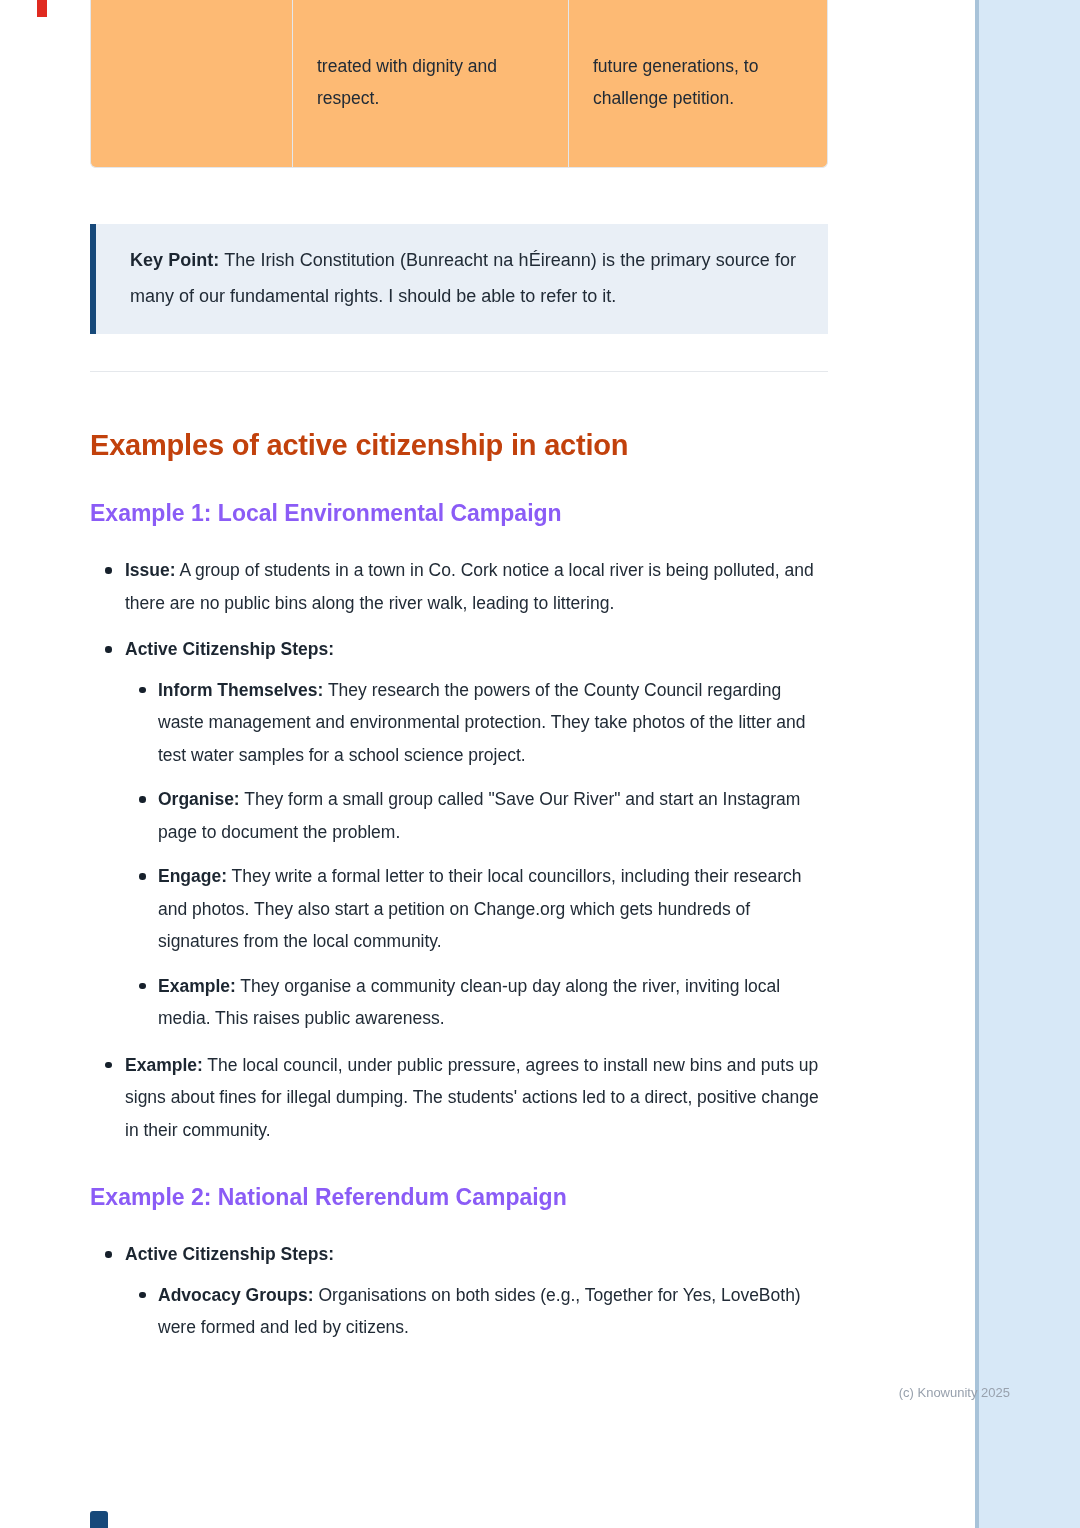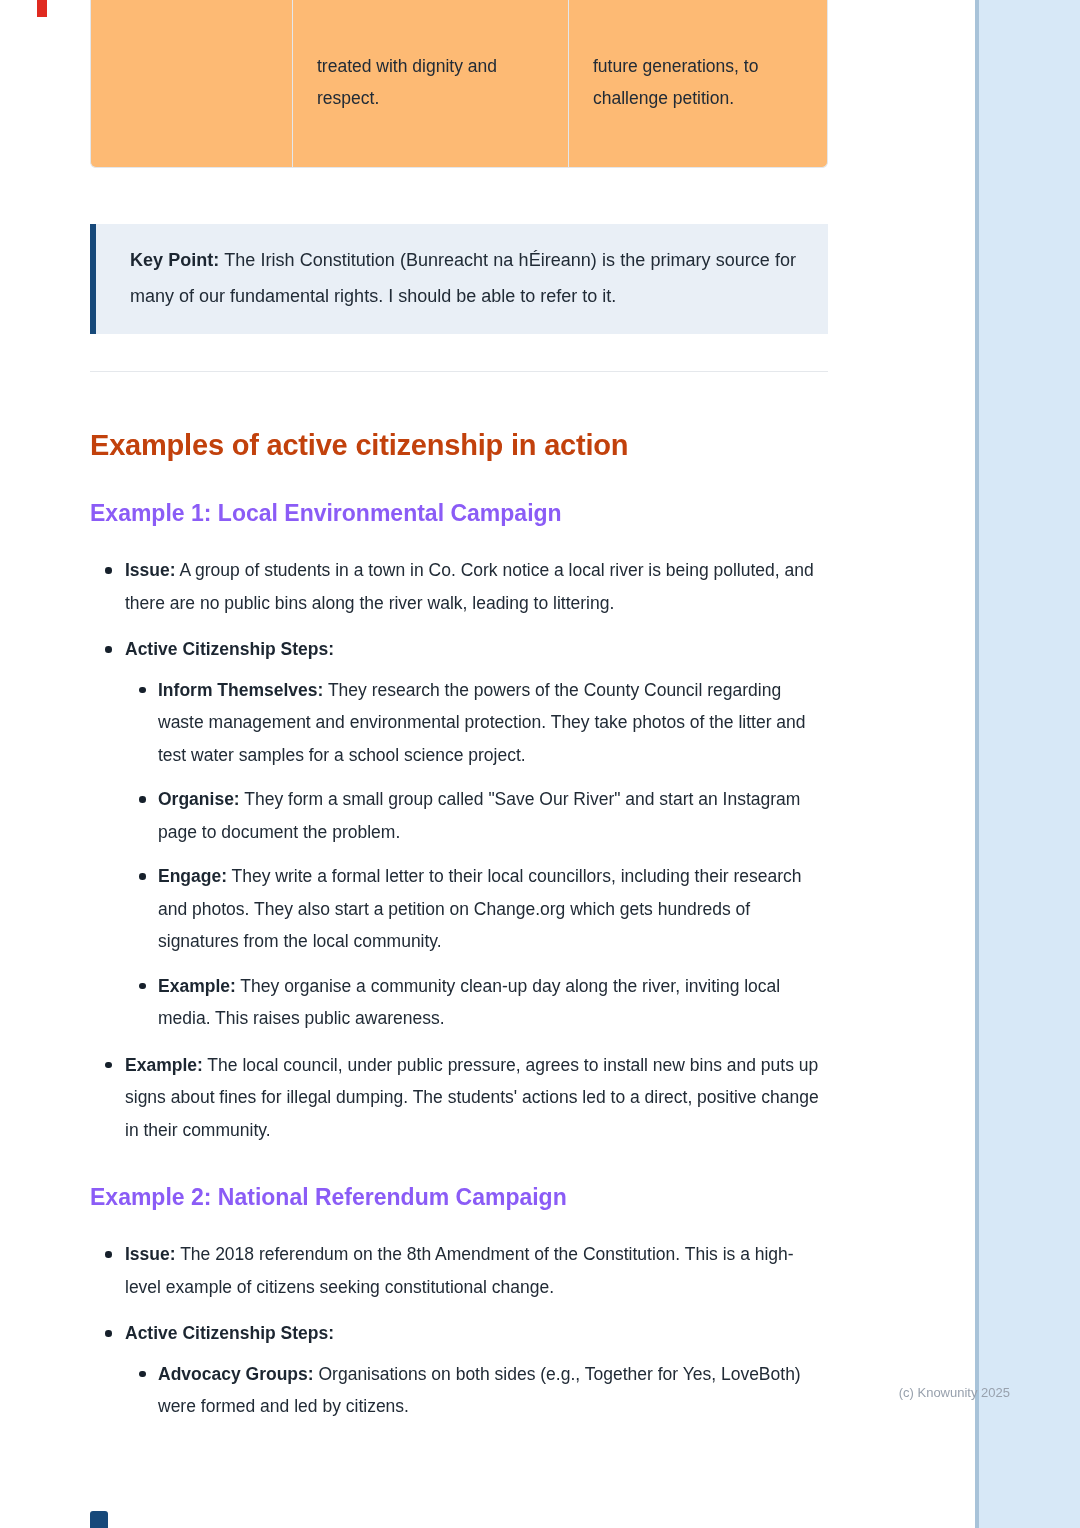--- a/index.html
+++ b/index.html
@@ -173,24 +173,20 @@
     <li>
       <span class="li-label">Example:</span>
       <span>The local council, under public pressure, agrees to install new bins and puts up signs about fines for illegal dumping. The students' actions led to a direct, positive change in their community.</span>
     </li>
   </ul>
 
   <h3 class="example-title">Example 2: National Referendum Campaign</h3>
 
   <ul class="l1">
     <li>
-      <span class="li-label">Issue:</span>
-      <span>The 2018 referendum on the 8th Amendment of the Constitution. This is a high-level example of citizens seeking constitutional change.</span>
-    </li>
-    <li>
       <span class="li-label">Active Citizenship Steps:</span>
       <ul class="l2">
         <li>
           <span class="li-label">Advocacy Groups:</span>
           <span>Organisations on both sides (e.g., Together for Yes, LoveBoth) were formed and led by citizens.</span>
         </li>
       </ul>
     </li>
   </ul>
 

